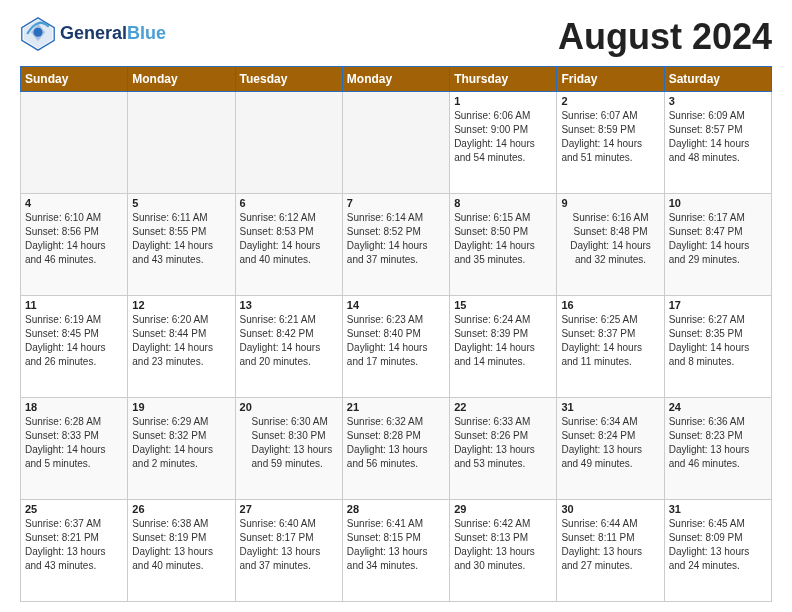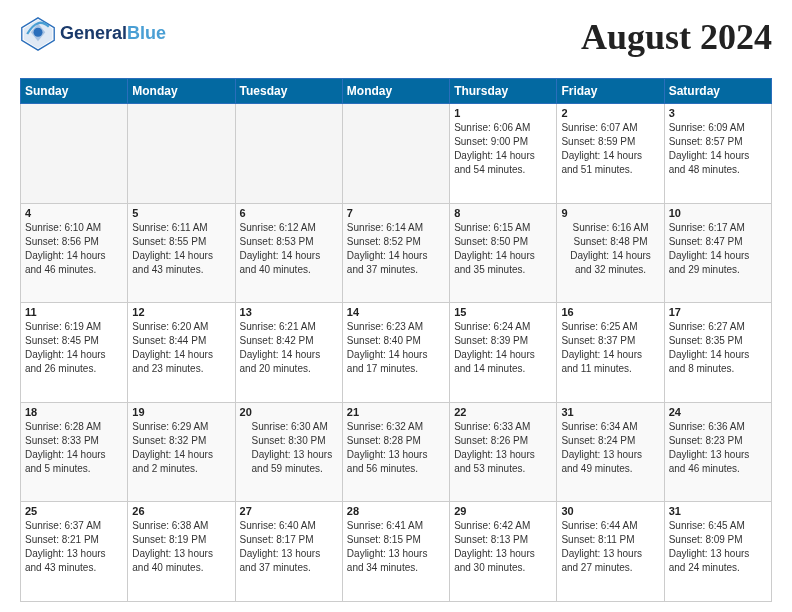--- a/index.html
+++ b/index.html
@@ -14,21 +14,21 @@
       width: 792px;
       height: 612px;
       padding: 16px 20px 10px 20px;
       display: flex;
       flex-direction: column;
     }
     .header {
       display: flex;
       justify-content: space-between;
       align-items: flex-start;
-      margin-bottom: 20px;
+      margin-bottom: 8px;
     }
     .logo {
       display: flex;
       align-items: center;
       gap: 0px;
     }
     .logo-text {
       font-size: 18px;
       font-weight: bold;
       color: #1a3a6b;
@@ -37,40 +37,39 @@
     .logo-text span {
       color: #4a9fd4;
     }
     .logo-icon {
       width: 36px;
       height: 36px;
       margin-right: 4px;
     }
     .title-area {
       text-align: center;
-      font-family: Liberation Serif, serif;
     }
     .month-title {
       font-size: 36px;
       font-weight: bold;
       color: #222;
     }
     .location {
       font-size: 15px;
       color: #333;
     }
     .calendar {
       flex: 1;
       border: 1px solid #ccc;
       border-collapse: collapse;
       width: 100%;
       table-layout: fixed;
     }
     .calendar th {
-      background: #0369a1;
+      background: #a16207;
       color: #fff;
       font-size: 12px;
       font-weight: bold;
       padding: 5px 4px;
       border: 1px solid #2a6ebb;
       text-align: left;
     }
     .calendar td {
       border: 1px solid #ccc;
       vertical-align: top;

